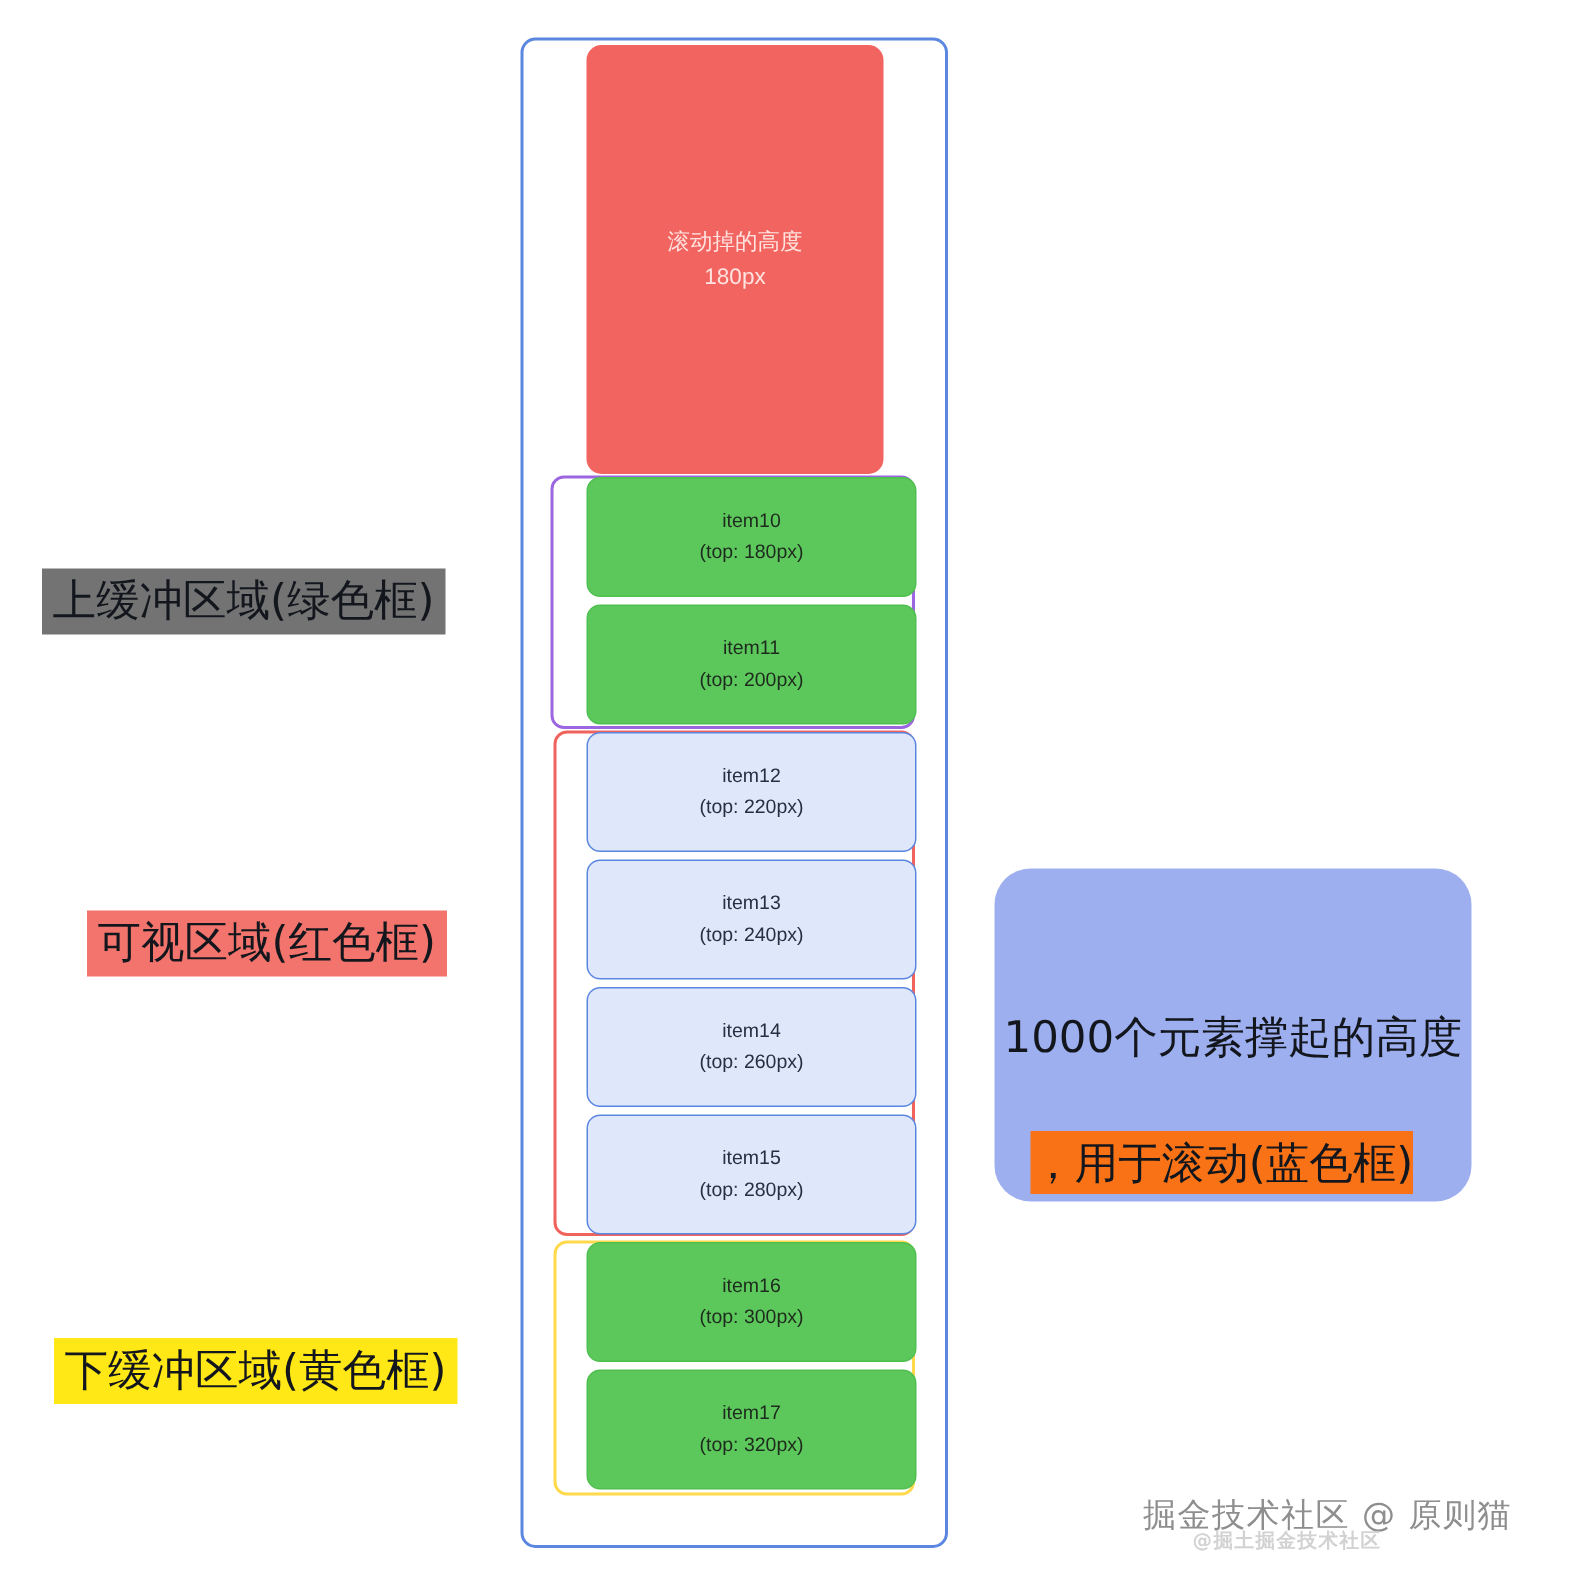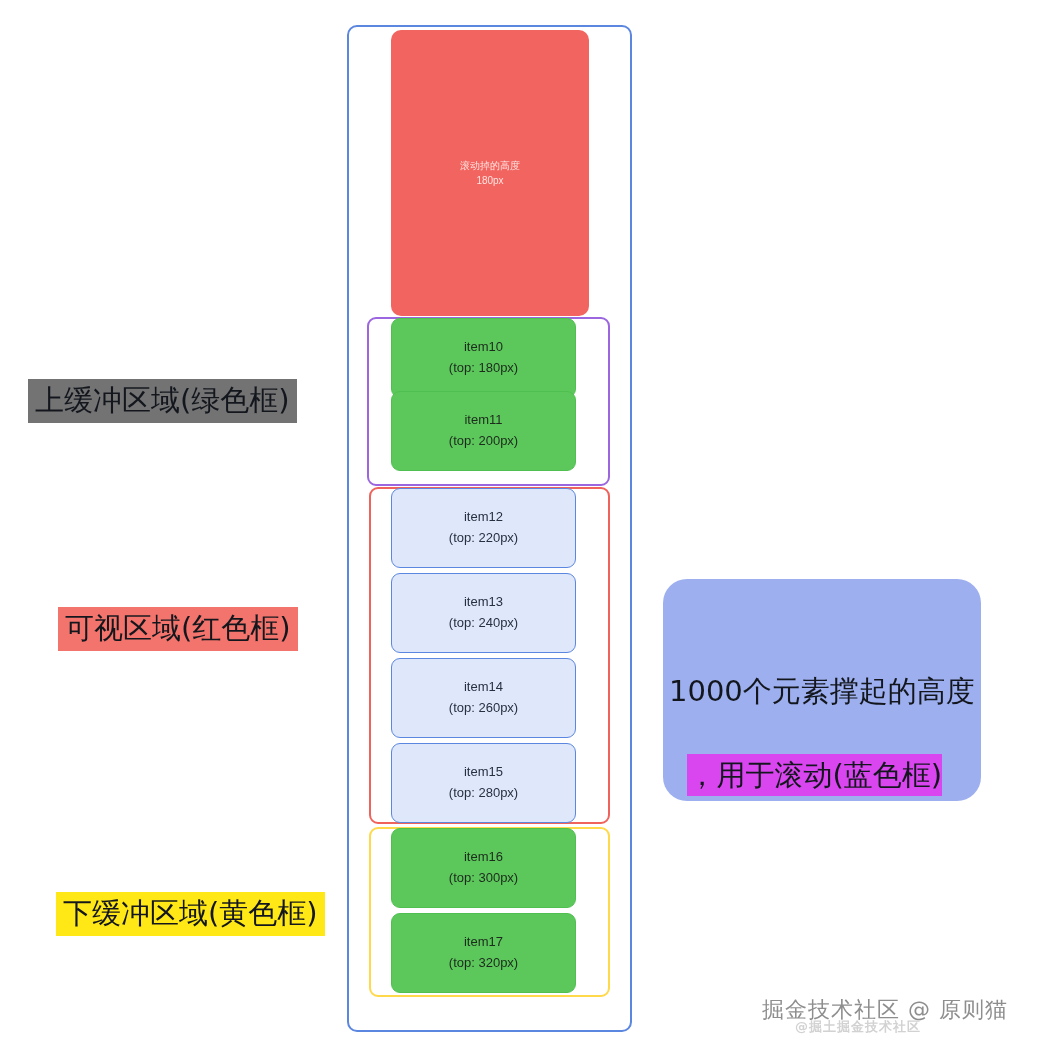--- a/index.html
+++ b/index.html
@@ -37,21 +37,21 @@
     width: 198px;
     height: 286px;
     box-sizing: border-box;
     border-radius: 10px;
     background: #f2645f;
     display: flex;
     flex-direction: column;
     align-items: center;
     justify-content: center;
     color: #ffe3e0;
-    font-size: 10px;
+    font-size: 15px;
     line-height: 1.55;
     text-align: right;
   }
 
   
   .region-box {
     position: absolute;
     box-sizing: border-box;
     border-radius: 9px;
     background: transparent;
@@ -75,21 +75,21 @@
     top: 827px;
     width: 241px;
     height: 170px;
     border: 2px solid #ffd94a;
   }
 
   
   .item {
     position: absolute;
     left: 391px;
-    width: 185px;
+    width: 220px;
     height: 80px;
     box-sizing: border-box;
     border-radius: 9px;
     display: flex;
     flex-direction: column;
     align-items: center;
     justify-content: center;
     font-size: 13px;
     line-height: 1.6;
     text-align: center;
@@ -125,38 +125,37 @@
   }
   #label-viewport {
     left: 58px;
     top: 607px;
     background: #f2746c;
   }
   #label-buffer-bottom {
     left: 36px;
     top: 892px;
     background: #ffe815;
-    margin-left: 20px;
   }
   #label-scroll-container {
     left: 663px;
     top: 579px;
     background: #9dafef;
     font-size: 29px;
     line-height: 1.45;
     padding: 7px 6px 5px 6px;
     border-radius: 24px;
   }
   #label-scroll-container .line {
     display: block;
   }
   #label-scroll-container .line.second {
     
     display: inline-block;
-    background: #d946ef;
+    background: #f97316;
   }
 
   
   #watermark {
     position: absolute;
     left: 762px;
     top: 995px;
     font-size: 22px;
     color: #8e8e8e;
     font-family: "DejaVu Sans", "Liberation Sans", sans-serif;
@@ -186,21 +185,21 @@
 </div>
 
 <div class="region-box" id="buffer-top-box"></div>
 <div class="region-box" id="viewport-box"></div>
 <div class="region-box" id="buffer-bottom-box"></div>
 
 <div class="item buffer" style="top:318px">
   <span class="item-name">item10</span>
   <span class="item-top">(top: 180px)</span>
 </div>
-<div class="item buffer" style="top:391px">
+<div class="item buffer" style="top:403px">
   <span class="item-name">item11</span>
   <span class="item-top">(top: 200px)</span>
 </div>
 <div class="item visible-item" style="top:488px">
   <span class="item-name">item12</span>
   <span class="item-top">(top: 220px)</span>
 </div>
 <div class="item visible-item" style="top:573px">
   <span class="item-name">item13</span>
   <span class="item-top">(top: 240px)</span>

